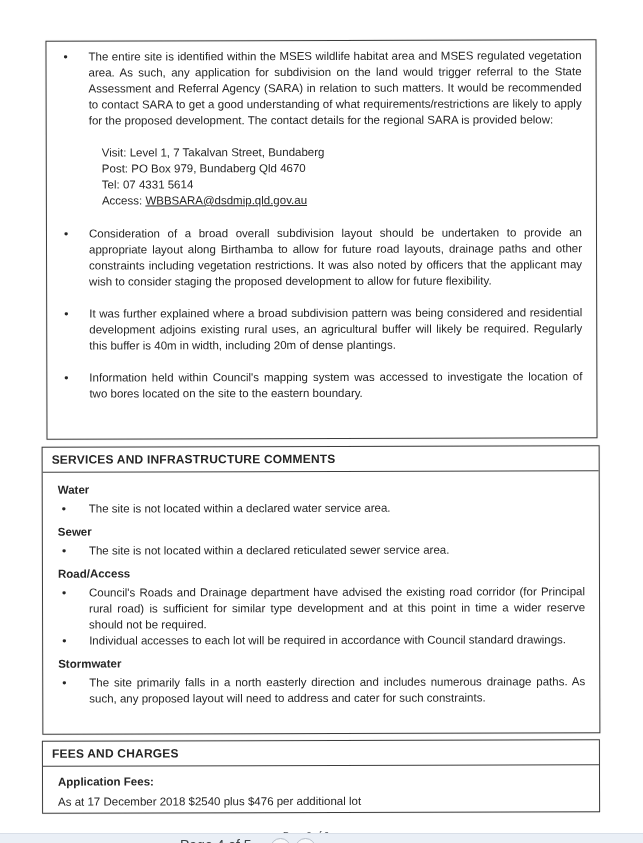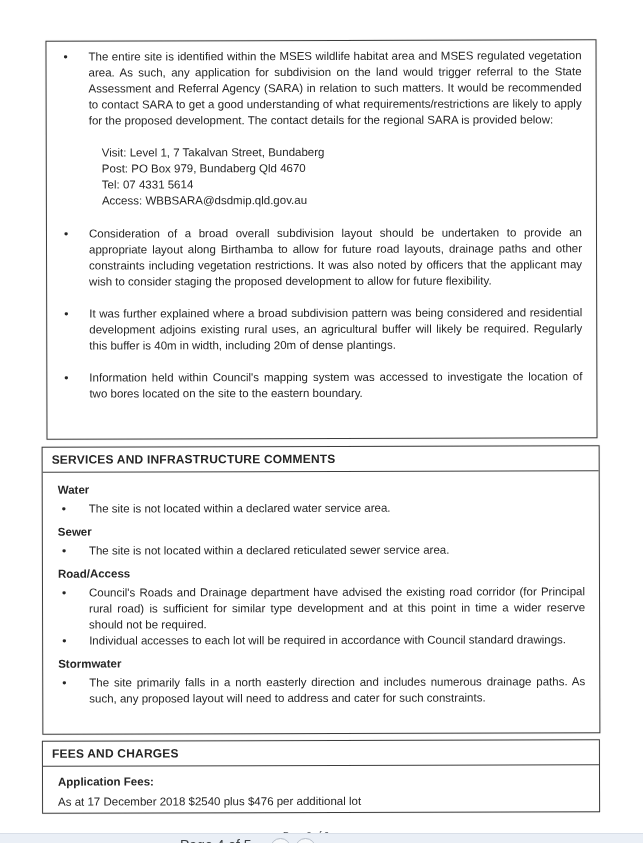--- a/index.html
+++ b/index.html
@@ -22,21 +22,21 @@
   #services-box{left:42px;top:437px;width:558px;height:288px;}
   #fees-box{left:42px;top:731px;width:558px;height:73px;}
 
   .bullet-row{display:flex;align-items:flex-start;}
   .bullet-marker{width:28px;flex:0 0 28px;padding-left:3px;box-sizing:border-box;}
   .bullet-marker::before{content:"•";font-size:12px;}
   .bullet-text{flex:1;text-align:justify;}
 
   .contact-block{margin:16px 0 0 41px;}
   .contact-line{white-space:nowrap;}
-  .email-link{}
+  .email-link{text-decoration:underline;}
 
   .mt16{margin-top:16px;}
   .mt17{margin-top:17px;}
 
   .box-title{
     font-weight:bold;font-size:12px;
     padding:4px 8px 4px 9px;
     border-bottom:1.5px solid #3e3e3e;
     letter-spacing:.2px;
   }

